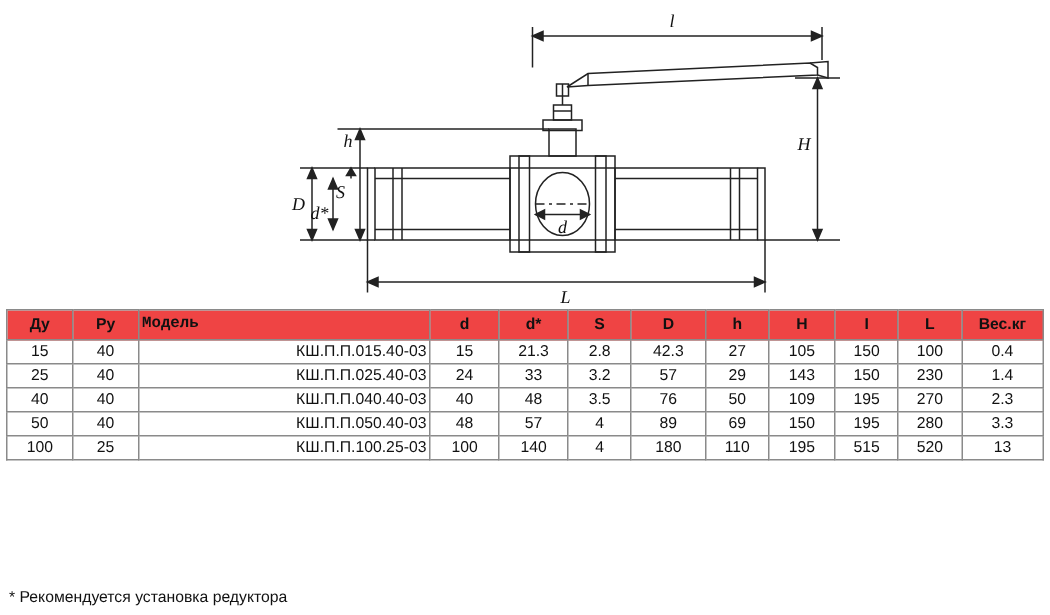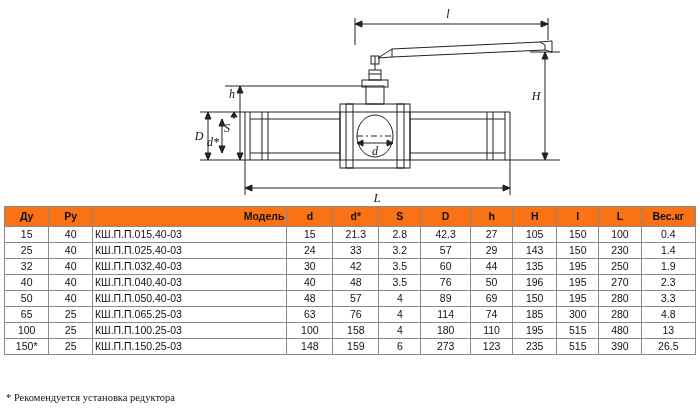--- a/index.html
+++ b/index.html
@@ -32,48 +32,48 @@
     border:1px solid #8a8a8a;
     text-align:center;
     padding:1px 2px;
     line-height:13px;
     white-space:nowrap;
   }
   table.spec thead th{
     font-weight:bold;
     font-size:10.5px;
     height:17px;
-    background:#f97316;
+    background:#ef4444;
   }
   table.spec td.model{
+    text-align:right;
+  }
+  table.spec th.model-h{
     text-align:left;
-  }
-  table.spec th.model-h{
-    text-align:right;
+    font-family:Liberation Mono, monospace;
   }
   
   col.c-du{width:46px;}
   col.c-pu{width:46px;}
   col.c-model{width:204px;}
   col.c-d{width:48px;}
   col.c-ds{width:48px;}
   col.c-s{width:44px;}
   col.c-D{width:52px;}
   col.c-h{width:44px;}
   col.c-H{width:46px;}
   col.c-I{width:44px;}
   col.c-L{width:44px;}
   col.c-w{width:56px;}
   .footnote{
     position:absolute;
     left:6px;
     top:392px;
     font-size:10.5px;
     color:#111;
-    font-family:Liberation Serif, serif;
   }
 </style>
 </head>
 <body>
 
 <div id="diagram">
 <svg width="700" height="206" viewBox="0 0 700 206" xmlns="http://www.w3.org/2000/svg">
   <g stroke="#222" fill="none" stroke-width="1">
 
     <rect x="250" y="112" width="90" height="48"></rect>
@@ -221,99 +221,57 @@
         <td>33</td>
         <td>3.2</td>
         <td>57</td>
         <td>29</td>
         <td>143</td>
         <td>150</td>
         <td>230</td>
         <td>1.4</td>
       </tr>
       <tr>
-        <td>32</td>
-        <td>40</td>
-        <td class="model">КШ.П.П.032.40-03</td>
-        <td>30</td>
-        <td>42</td>
-        <td>3.5</td>
-        <td>60</td>
-        <td>44</td>
-        <td>135</td>
-        <td>195</td>
-        <td>250</td>
-        <td>1.9</td>
-      </tr>
-      <tr>
         <td>40</td>
         <td>40</td>
         <td class="model">КШ.П.П.040.40-03</td>
         <td>40</td>
         <td>48</td>
         <td>3.5</td>
         <td>76</td>
         <td>50</td>
-        <td>196</td>
+        <td>109</td>
         <td>195</td>
         <td>270</td>
         <td>2.3</td>
       </tr>
       <tr>
         <td>50</td>
         <td>40</td>
         <td class="model">КШ.П.П.050.40-03</td>
         <td>48</td>
         <td>57</td>
         <td>4</td>
         <td>89</td>
         <td>69</td>
         <td>150</td>
         <td>195</td>
         <td>280</td>
         <td>3.3</td>
       </tr>
       <tr>
-        <td>65</td>
-        <td>25</td>
-        <td class="model">КШ.П.П.065.25-03</td>
-        <td>63</td>
-        <td>76</td>
-        <td>4</td>
-        <td>114</td>
-        <td>74</td>
-        <td>185</td>
-        <td>300</td>
-        <td>280</td>
-        <td>4.8</td>
-      </tr>
-      <tr>
         <td>100</td>
         <td>25</td>
         <td class="model">КШ.П.П.100.25-03</td>
         <td>100</td>
-        <td>158</td>
+        <td>140</td>
         <td>4</td>
         <td>180</td>
         <td>110</td>
         <td>195</td>
         <td>515</td>
-        <td>480</td>
+        <td>520</td>
         <td>13</td>
-      </tr>
-      <tr>
-        <td>150*</td>
-        <td>25</td>
-        <td class="model">КШ.П.П.150.25-03</td>
-        <td>148</td>
-        <td>159</td>
-        <td>6</td>
-        <td>273</td>
-        <td>123</td>
-        <td>235</td>
-        <td>515</td>
-        <td>390</td>
-        <td>26.5</td>
       </tr>
     </tbody>
 </table>
 
 <div class="footnote">* Рекомендуется установка редуктора</div>
 
 </body></html>

